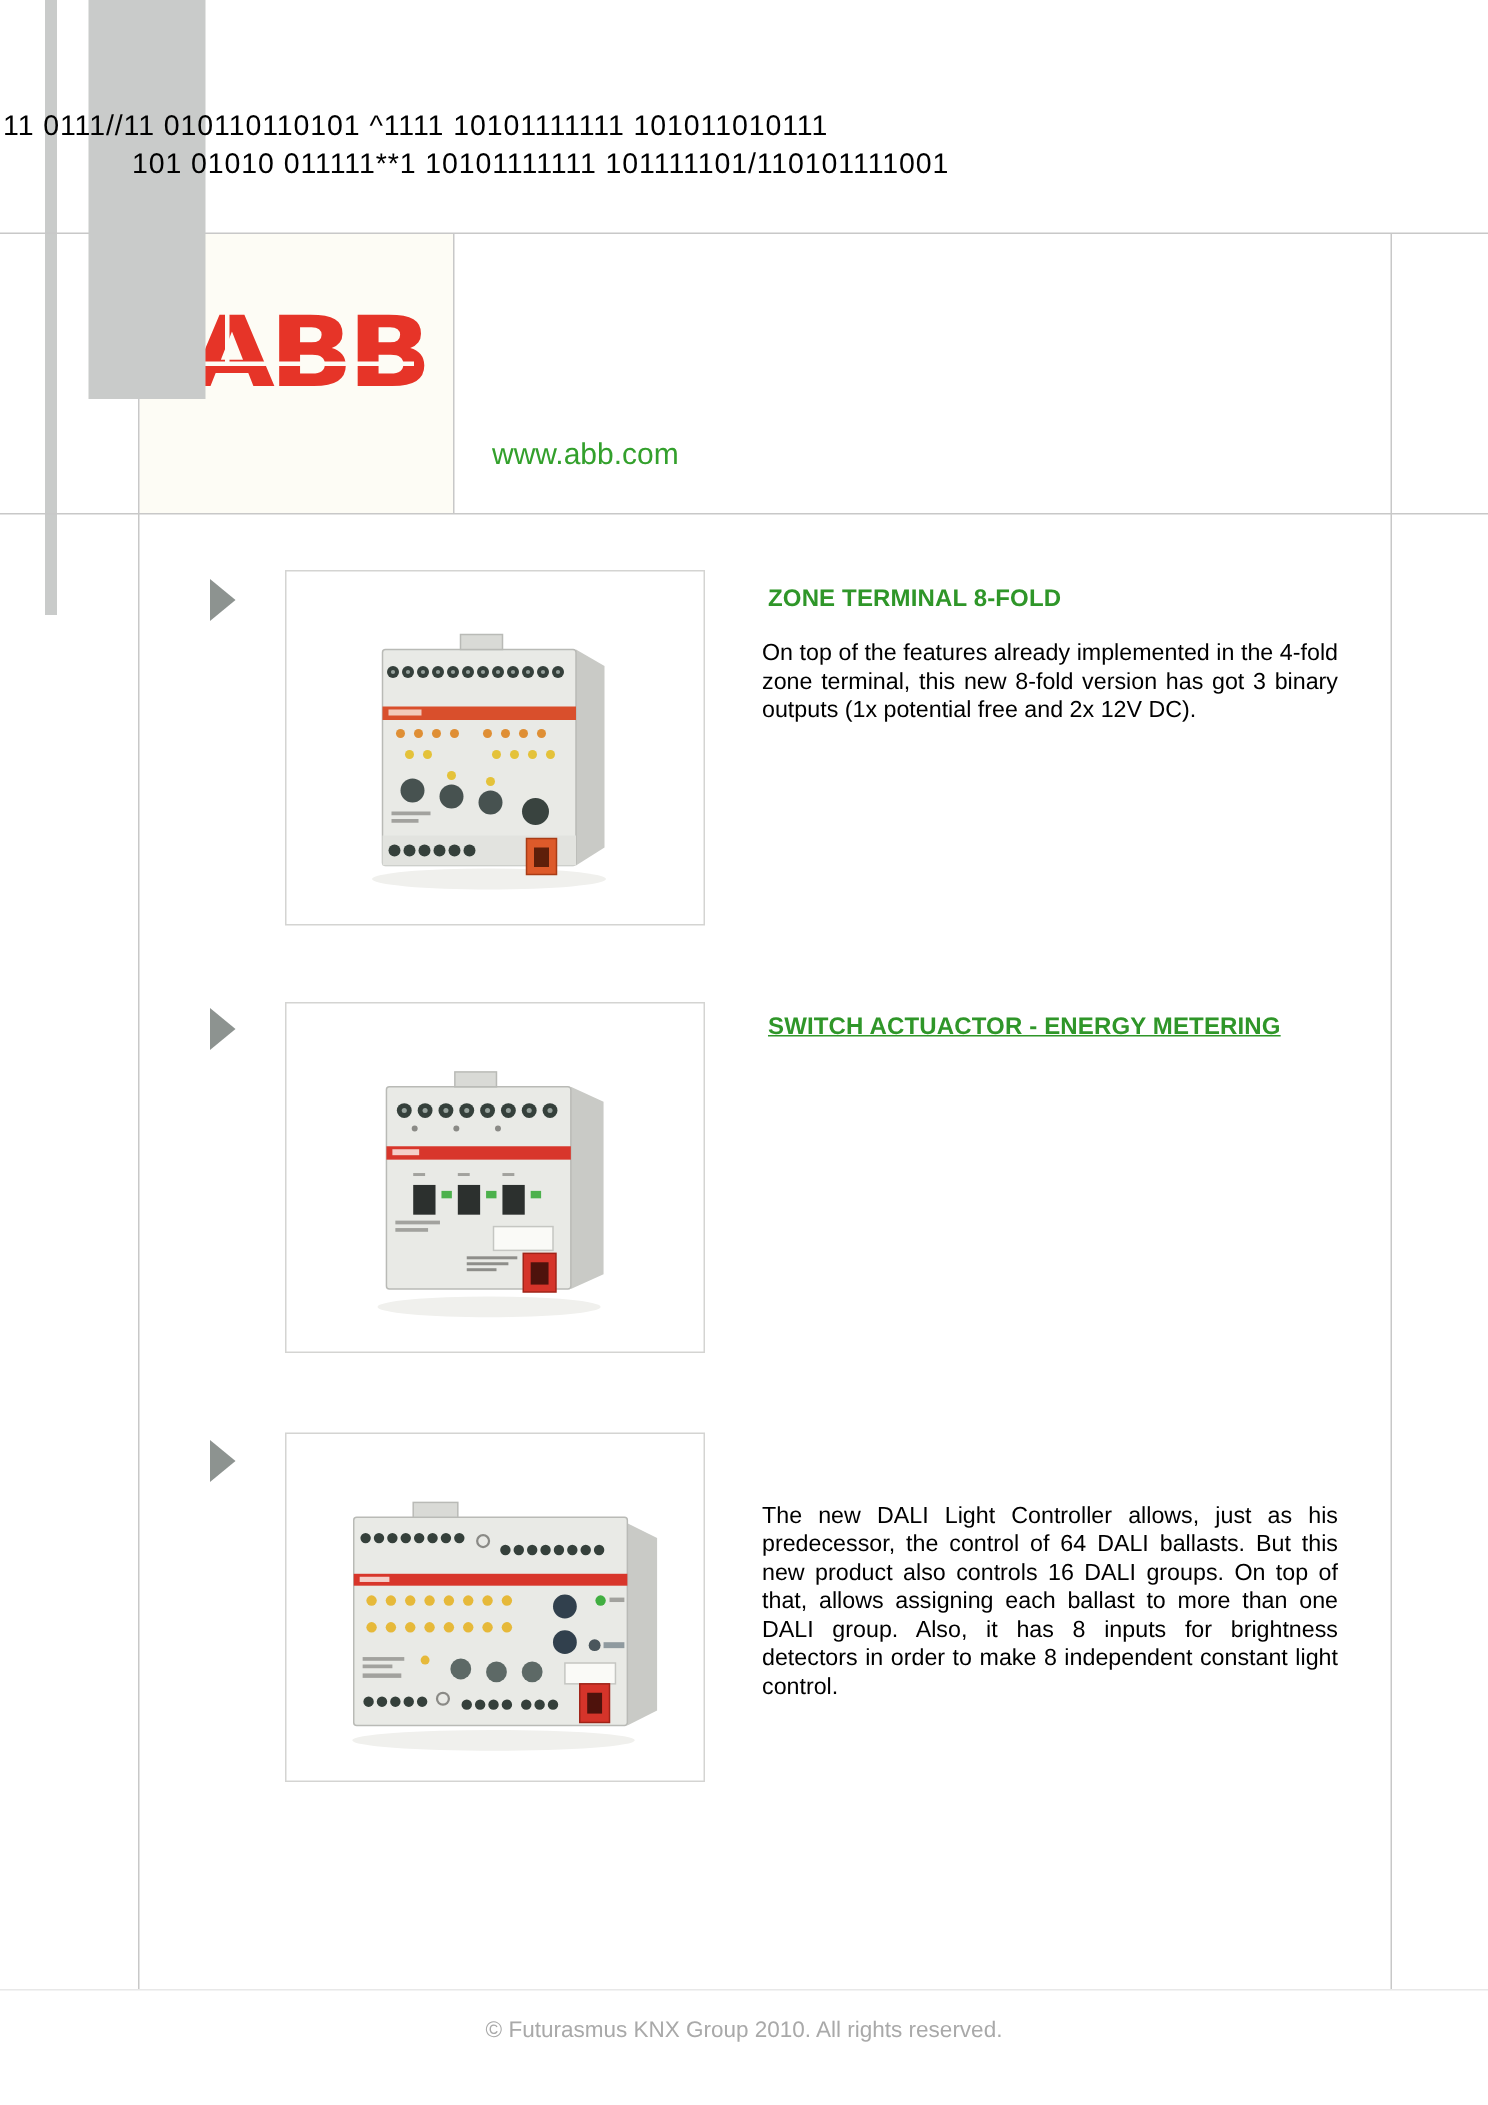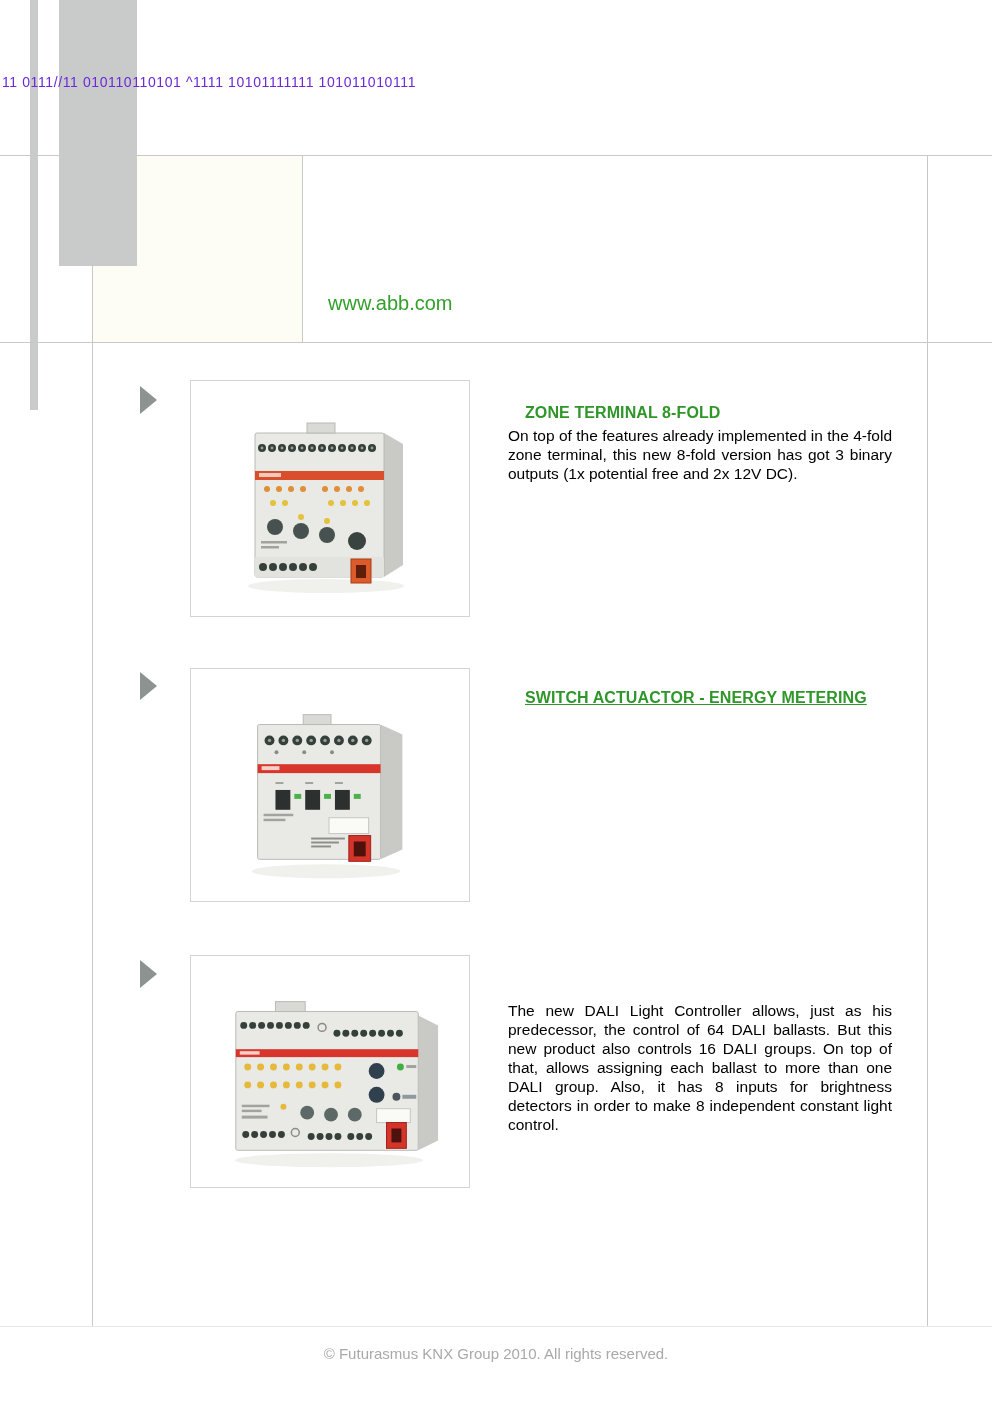--- a/index.html
+++ b/index.html
@@ -6,21 +6,21 @@
   .page{
     position:relative;width:992px;height:1403px;background:#ffffff;overflow:hidden;
     font-family:"Liberation Sans",sans-serif;
   }
   
   .bar{position:absolute;background:#c9cbca;}
   .bar-narrow{left:30px;top:0;width:8px;height:410px;}
   .bar-wide{left:59px;top:0;width:78px;height:266px;z-index:3;}
   
   .binary{
-    position:absolute;color:#6d28d9;font-size:14px;letter-spacing:0.6px;
+    position:absolute;color:#000000;font-size:19px;letter-spacing:0.6px;
     white-space:nowrap;z-index:4;font-weight:500;
   }
   .binary-1{left:2px;top:74px;}
   .binary-2{left:88px;top:99px;}
   
   .hrule{position:absolute;left:0;width:992px;height:0;border-top:1px solid #c8c8c8;z-index:2;}
   .hrule-top{top:155px;}
   .hrule-mid{top:342px;}
   .hrule-footer{top:1326px;border-top:1px solid #e8e8e8;}
   .vline{position:absolute;width:0;border-left:1px solid #c8c8c8;z-index:2;}
@@ -48,21 +48,21 @@
   }
   .arrow-1{top:386px;} .arrow-2{top:672px;} .arrow-3{top:960px;}
   
   .imgbox{position:absolute;left:190px;width:278px;background:#ffffff;border:1px solid #d4d4d2;z-index:2;}
   .imgbox-1{top:380px;height:235px;}
   .imgbox-2{top:668px;height:232px;}
   .imgbox-3{top:955px;height:231px;}
   .imgbox svg{display:block;width:100%;height:100%;}
   
   .heading{
-    position:absolute;left:508px;width:402px;margin:17px;z-index:2;
+    position:absolute;left:508px;width:402px;margin:4px;z-index:2;
     color:#2f9629;font-size:16px;font-weight:bold;letter-spacing:0.1px;
   }
   .heading-1{top:387px;} .heading-2{top:672px;text-decoration:underline;} .heading-3{top:962px;}
   .bodytext{
     position:absolute;left:508px;width:384px;margin:0;z-index:2;
     color:#000000;font-size:15.5px;line-height:19px;text-align:justify;
   }
   .bodytext-1{top:426px;} .bodytext-2{top:714px;} .bodytext-3{top:1001px;}
   
   .footer-text{
@@ -72,28 +72,34 @@
 </style>
 </head>
 <body>
 
 <div class="page">
 
   <div class="bar bar-narrow"></div>
   <div class="bar bar-wide"></div>
 
   <div class="binary binary-1">11 0111//11 010110110101 ^1111 10101111111 101011010111</div>
+  <div class="binary binary-2">101 01010 011111**1 10101111111 101111101/110101111001</div>
 
   <div class="hrule hrule-top"></div>
   <div class="hrule hrule-mid"></div>
   <div class="vline vline-left"></div>
   <div class="vline vline-logo"></div>
   <div class="vline vline-right"></div>
 
   <div class="logo-box"></div>
+  <div class="abb-logo">
+    <span class="abb-text">ABB</span>
+    <span class="abb-hline"></span>
+    <span class="abb-vline"></span>
+  </div>
   <div class="website">www.abb.com</div>
 
   <div class="arrow arrow-1"></div>
   <div class="imgbox imgbox-1">
     <svg viewBox="0 0 278 235" xmlns="http://www.w3.org/2000/svg">
       <ellipse cx="135" cy="205" rx="78" ry="7" fill="#f0f0ed"></ellipse>
       <polygon points="193,52 212,63 212,184 193,196" fill="#c9cac6"></polygon>
       <rect x="64" y="52" width="129" height="144" rx="2" fill="#e9eae6" stroke="#b9bab6"></rect>
       <rect x="116" y="42" width="28" height="10" fill="#d9dad6" stroke="#b9bab6"></rect>
       <g fill="#35403b">

